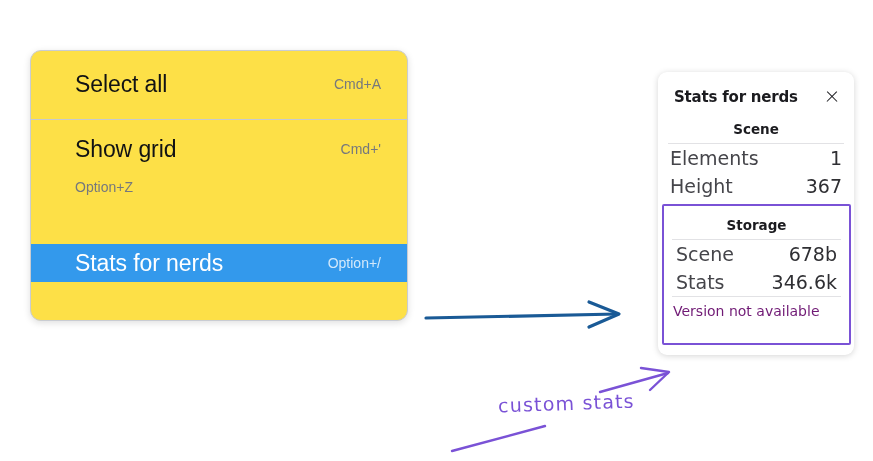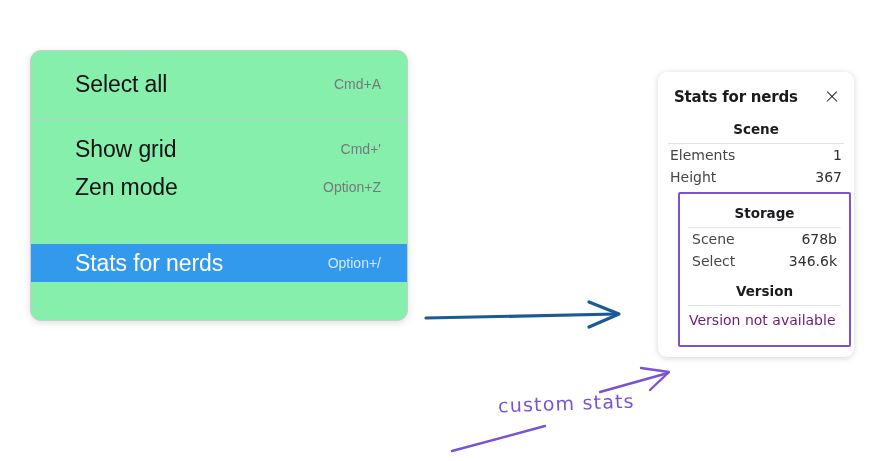--- a/index.html
+++ b/index.html
@@ -15,21 +15,21 @@
     font-family: "Liberation Sans", sans-serif;
     -webkit-font-smoothing: antialiased;
   }
 
   
   #context-menu {
     position: absolute;
     left: 30px;
     top: 50px;
     width: 378px;
-    background: #86efac;
+    background: #fde047;
     border: 1px solid #c9ccd2;
     border-radius: 11px;
     box-shadow: 0 2px 7px rgba(0,0,0,0.13);
     overflow: hidden;
     box-sizing: border-box;
   }
   .menu-group {
     padding: 9px 0 9px 0;
   }
   .menu-group.first { padding: 14px 0 16px 0; }
@@ -124,31 +124,31 @@
   .divider {
     height: 1px;
     background: #e2e2e5;
     margin: 0 10px;
   }
   .stat-row {
     display: flex;
     justify-content: space-between;
     align-items: baseline;
     padding: 3px 12px 3px 12px;
-    font-size: 14px;
+    font-size: 19px;
     color: #3b3b40;
   }
   .stat-row .k { color: #45454a; }
   .stat-row .v { color: #2f2f33; }
 
   .custom-box {
     border: 2px solid #7a52d6;
-    margin: 4px 3px 0 20px;
+    margin: 4px 3px 0 4px;
     border-radius: 2px;
-    padding-bottom: 13px;
+    padding-bottom: 20px;
   }
   .custom-box .divider { margin: 0 8px; }
   .version-text {
     font-size: 14px;
     color: #701a75;
     padding: 6px 9px 4px 9px;
     white-space: nowrap;
   }
 
   
@@ -185,21 +185,20 @@
   </div>
 
   <div class="menu-sep"></div>
 
   <div class="menu-group second">
     <div class="menu-item">
       <span class="label">Show grid</span>
       <span class="shortcut">Cmd+'</span>
     </div>
     <div class="menu-item">
-      <span class="label">Zen mode</span>
       <span class="shortcut">Option+Z</span>
     </div>
     <div class="menu-item">
     </div>
     <div class="menu-item selected">
       <span class="label">Stats for nerds</span>
       <span class="shortcut">Option+/</span>
     </div>
   </div>
 
@@ -227,25 +226,24 @@
 
   <div class="custom-box">
     <div class="section-title">Storage</div>
     <div class="divider"></div>
 
     <div class="stat-row">
       <span class="k">Scene</span>
       <span class="v">678b</span>
     </div>
     <div class="stat-row">
-      <span class="k">Select</span>
+      <span class="k">Stats</span>
       <span class="v">346.6k</span>
     </div>
 
-    <div class="section-title">Version</div>
     <div class="divider"></div>
     <div class="version-text">Version not available</div>
   </div>
 </div>
 
 <svg class="anno-svg" viewBox="0 0 873 461">
 
   <g>
     <path d="M426 318 L617 314" stroke="#1a5a96" stroke-width="3.2" fill="none" stroke-linecap="round"></path>
     <path d="M589 302 L619 314 L589 327" stroke="#1a5a96" stroke-width="3.2" fill="none" stroke-linecap="round" stroke-linejoin="round"></path>

